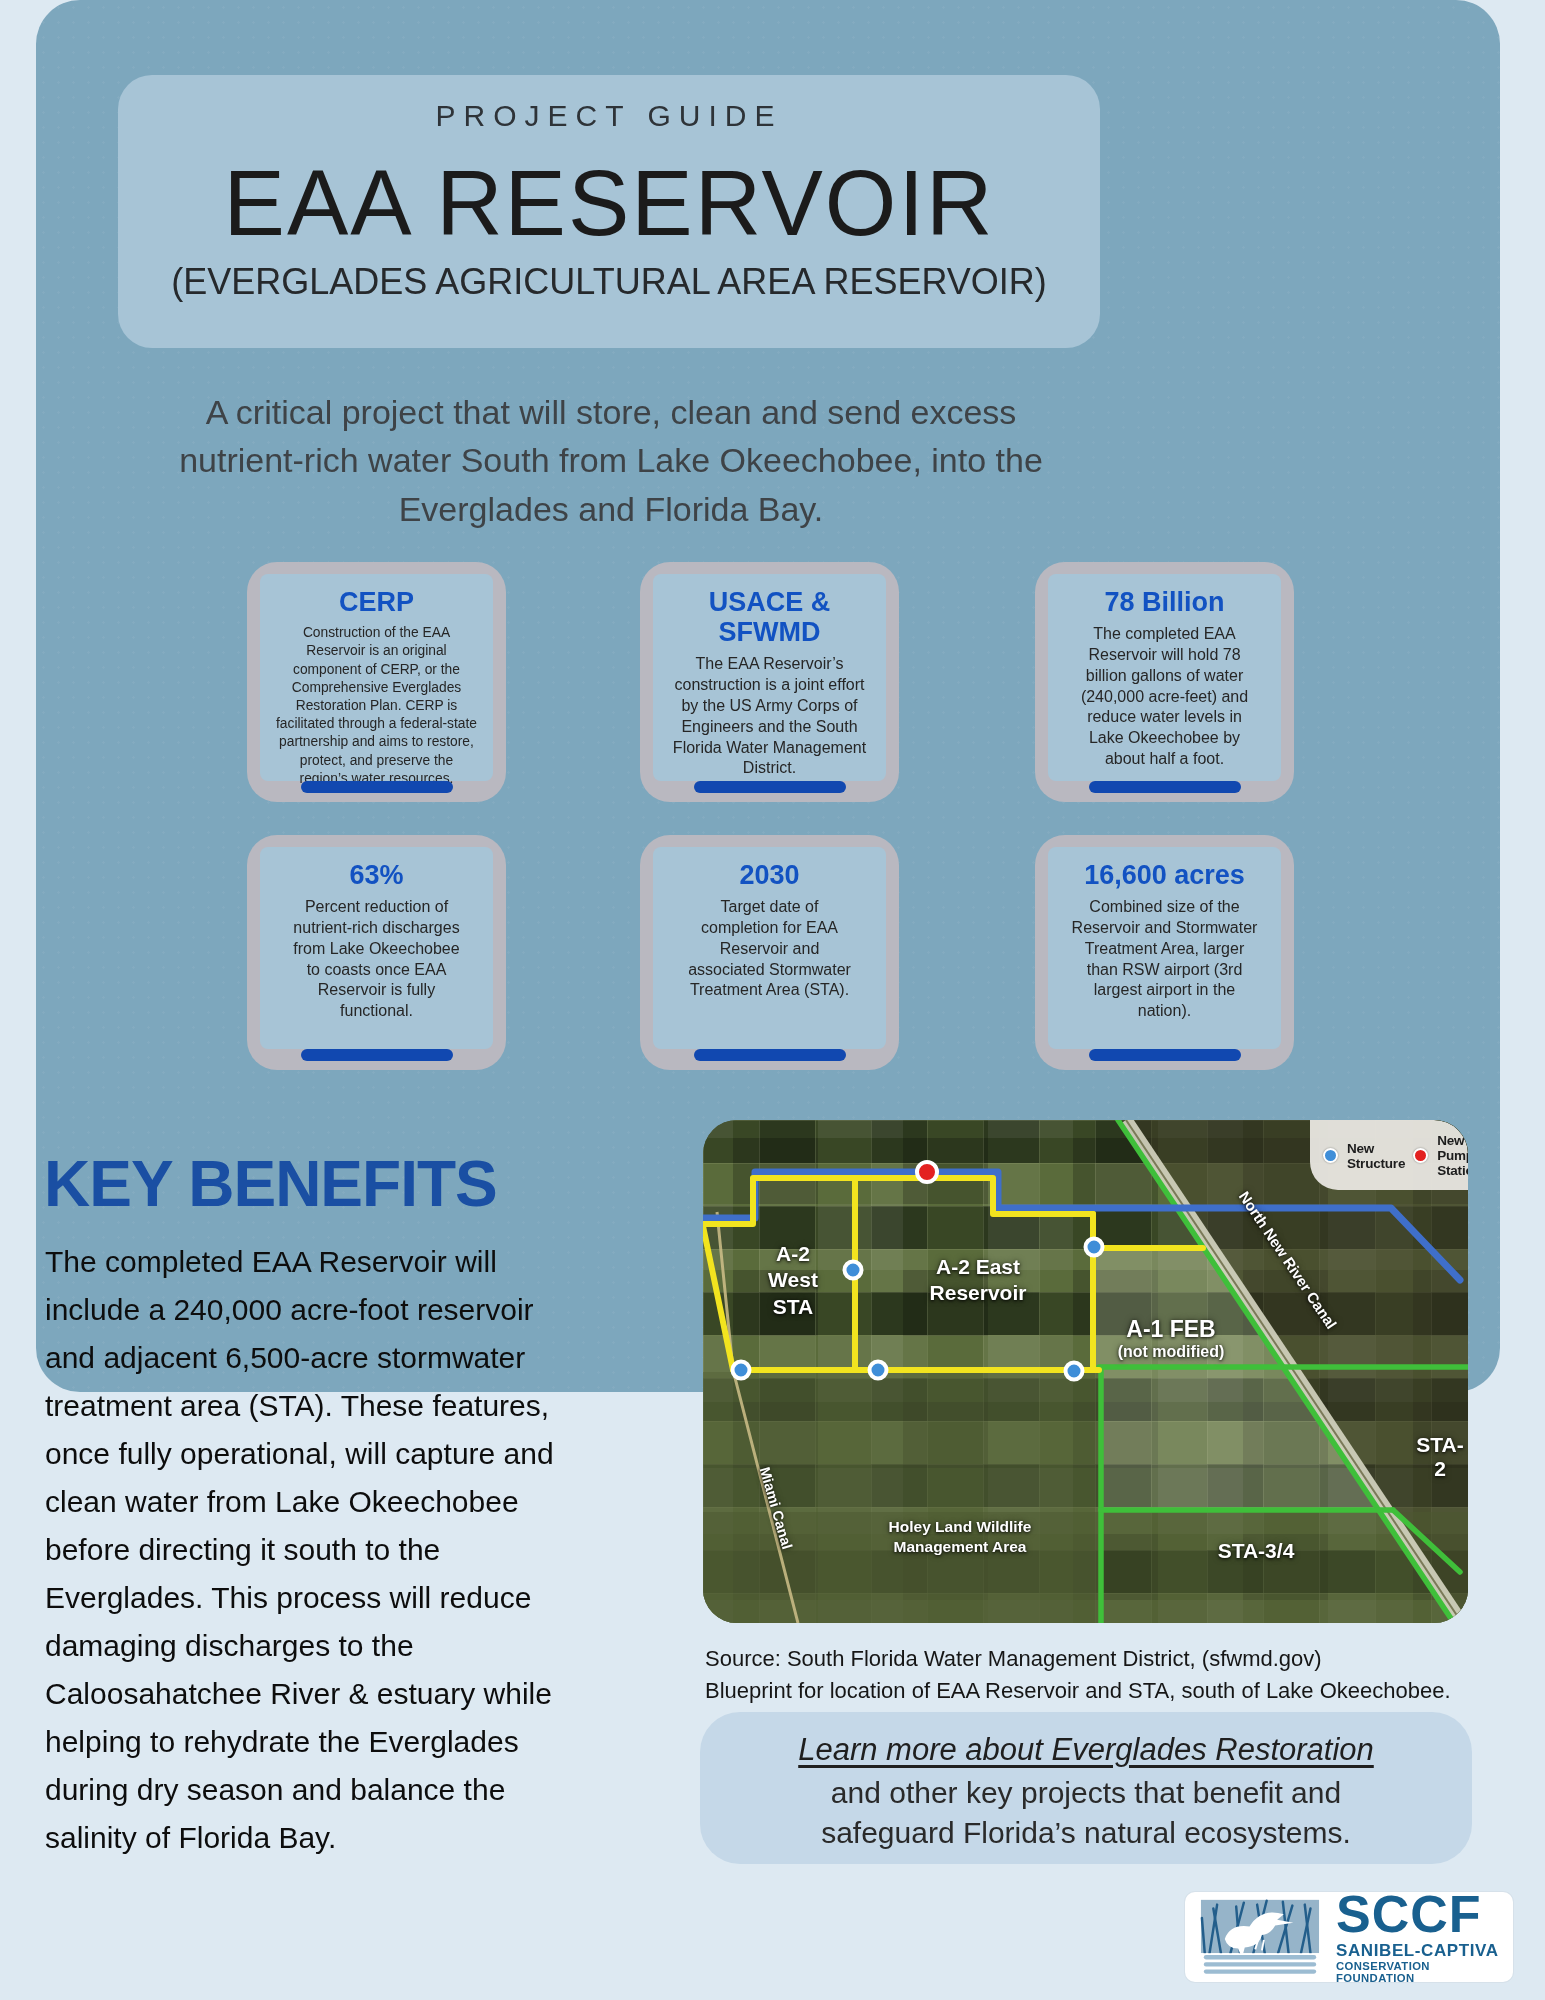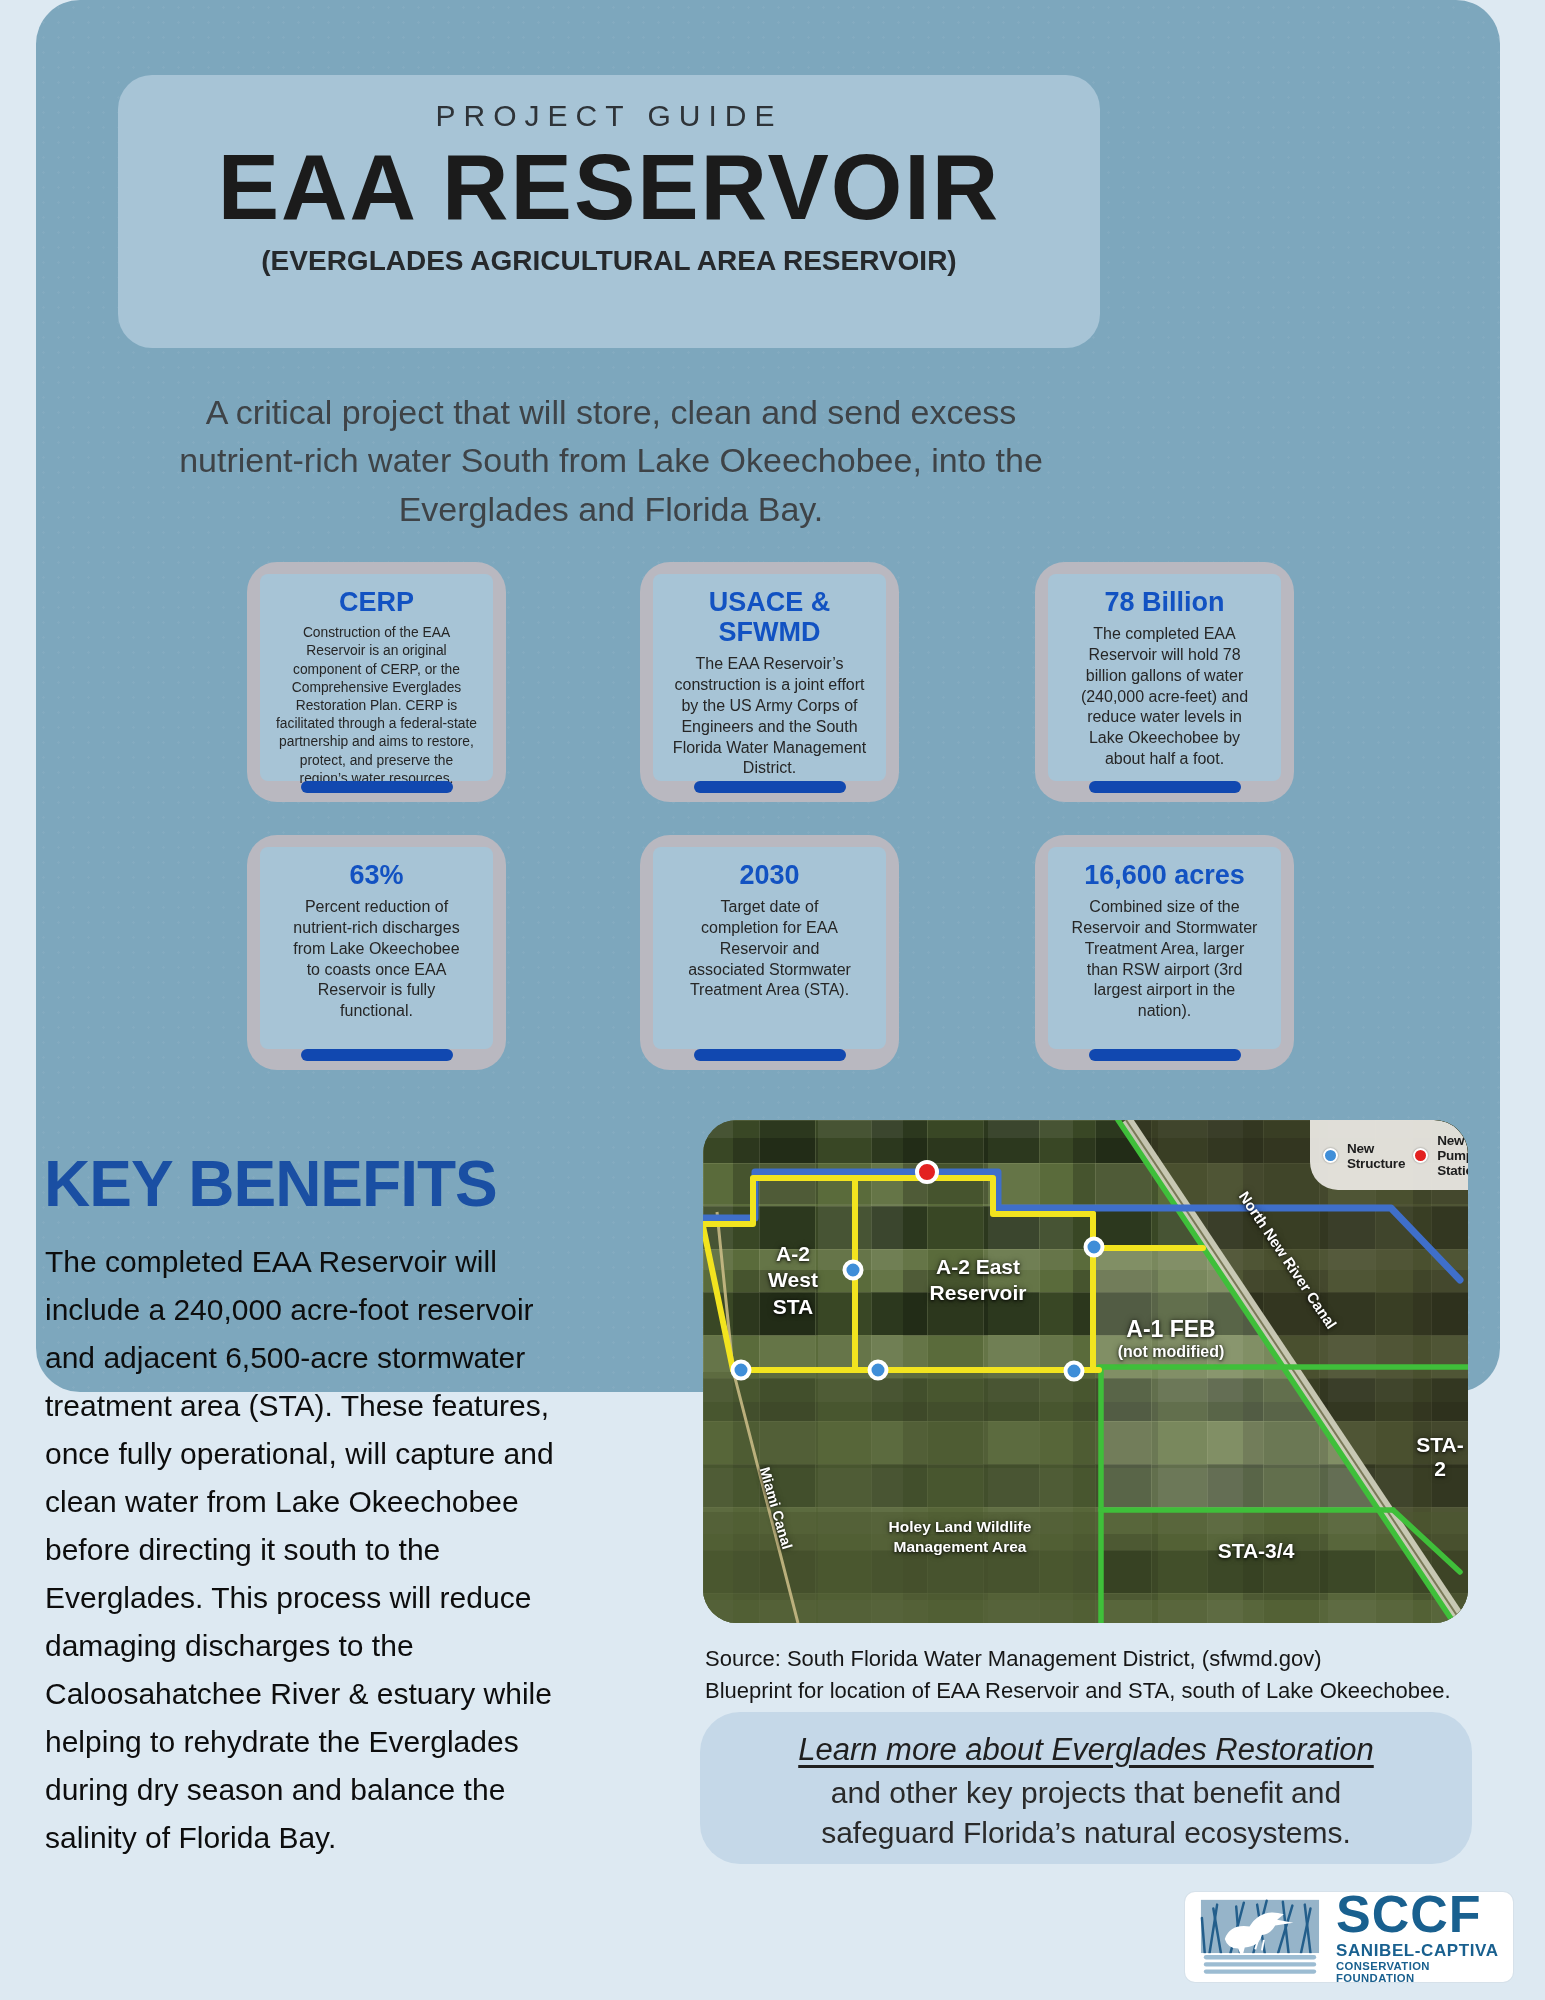--- a/index.html
+++ b/index.html
@@ -17,22 +17,22 @@
     background:#7da7bd;border-radius:44px;
     background-image:radial-gradient(rgba(255,255,255,0.05) 1px, transparent 1.3px);
     background-size:15px 15px;
   }
   .header-box{
     position:absolute;left:82px;top:75px;width:982px;height:273px;
     background:#a7c4d6;border-radius:34px;text-align:center;
     padding-top:24px;box-sizing:border-box;
   }
   .kicker{font-size:30px;letter-spacing:8px;color:#2e3338;font-weight:400;}
-  .main-title{font-size:92px;font-weight:700;letter-spacing:2px;color:#1b1b1b;margin-top:8px;line-height:1.0;}
-  .paren-title{font-size:28px;color:#26292c;margin-top:12px;font-weight:700;}
+  .main-title{font-size:92px;font-weight:400;letter-spacing:2px;color:#1b1b1b;margin-top:24px;line-height:1.0;}
+  .paren-title{font-size:36px;color:#26292c;margin-top:12px;font-weight:400;}
   .intro{
     position:absolute;left:60px;top:388px;width:1030px;
     text-align:center;font-size:34px;line-height:1.42;color:#3e4347;font-weight:400;
   }
 
   
   .card{
     position:absolute;width:259px;background:#b9b8c0;border-radius:30px;
   }
   .card-inner{

